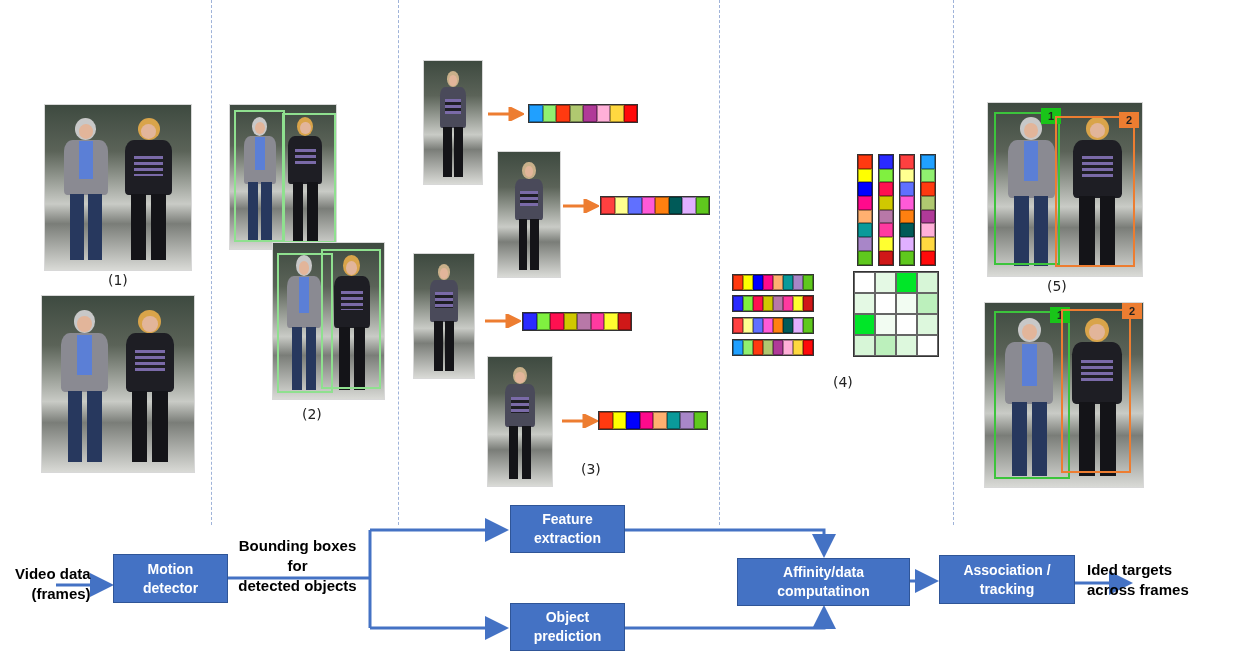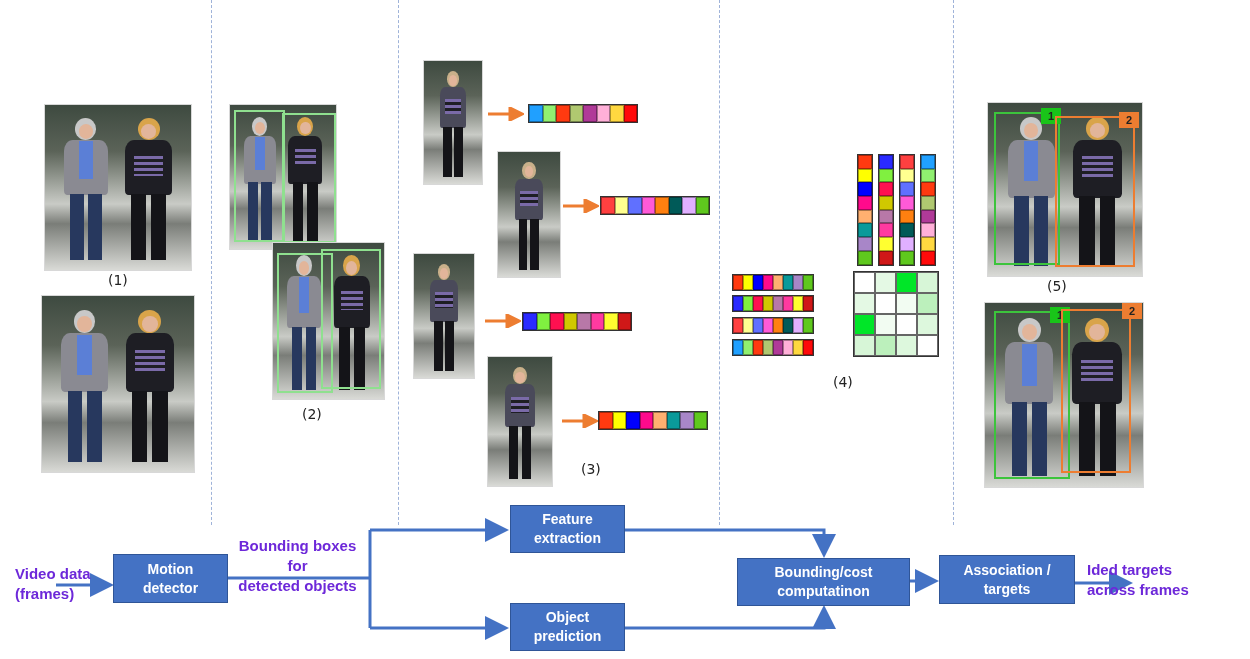--- a/index.html
+++ b/index.html
@@ -7,21 +7,21 @@
          font-family: "Liberation Sans", sans-serif; }
   .divider { position: absolute; top: 0; height: 525px; width: 0;
              border-left: 1px dashed #9fb3d9; }
   .photo { position: absolute; border: 1px solid #d8d8d8; overflow: hidden; }
   .stage-label { position: absolute; font-size: 14px; color: #222;
                  font-family: "DejaVu Sans", sans-serif; }
   .box { position: absolute; background: #4472c4; border: 1.5px solid #2f5597;
          color: #fff; font-weight: bold; font-size: 14px; text-align: center;
          display: flex; align-items: center; justify-content: center;
          line-height: 19px; box-sizing: border-box; white-space: pre-line; }
-  .lbl { position: absolute; font-weight: bold; color: #6d28d9; font-size: 15px;
+  .lbl { position: absolute; font-weight: bold; color: #000000; font-size: 15px;
          line-height: 20px; white-space: pre-line; }
   .fv { position: absolute; display: flex; border: 1px solid #333; }
   .fv.v { flex-direction: column; }
   .cell { width: 10px; height: 15px; box-sizing: border-box; border: 1px solid rgba(0,0,0,0.35); }
   .fv.v .cell { width: 14px; height: 13.7px; }
   .fv.big .cell { width: 13.5px; height: 17px; }
   .matrix { position: absolute; display: grid; grid-template-columns: repeat(4, 21px);
             grid-template-rows: repeat(4, 21px); border: 1.5px solid #333; }
   .mcell { border: 1px solid #666; box-sizing: border-box; }
   .orange-arrow { position: absolute; height: 14px; }
@@ -374,29 +374,29 @@
     <path d="M370 530 V628"></path>
     <path d="M370 530 H503" marker-end="url(#ah)"></path>
     <path d="M370 628 H503" marker-end="url(#ah)"></path>
     <path d="M625 530 H824 V552" marker-end="url(#ah)"></path>
     <path d="M625 628 H824 V611" marker-end="url(#ah)"></path>
     <path d="M910 581 H933" marker-end="url(#ah)"></path>
     <path d="M1075 583 H1127" marker-end="url(#ah)"></path>
   </g>
 </svg>
 
-<div class="lbl" style="left:15px;top:564px;text-align:left;">Video data
+<div class="lbl" style="left:15px;top:564px;text-align:right;">Video data
 (frames)</div>
 <div class="box" style="left:113px;top:554px;width:115px;height:49px;">Motion
 detector</div>
 <div class="lbl" style="left:230px;top:536px;width:135px;text-align:center;">Bounding boxes
 for
 detected objects</div>
 <div class="box" style="left:510px;top:505px;width:115px;height:48px;">Feature
 extraction</div>
 <div class="box" style="left:510px;top:603px;width:115px;height:48px;">Object
 prediction</div>
-<div class="box" style="left:737px;top:558px;width:173px;height:48px;">Bounding/cost
+<div class="box" style="left:737px;top:558px;width:173px;height:48px;">Affinity/data
 computatinon</div>
 <div class="box" style="left:939px;top:555px;width:136px;height:49px;">Association /
-targets</div>
+tracking</div>
 <div class="lbl" style="left:1087px;top:560px;">Ided targets
  across frames</div>
 
 </body></html>

